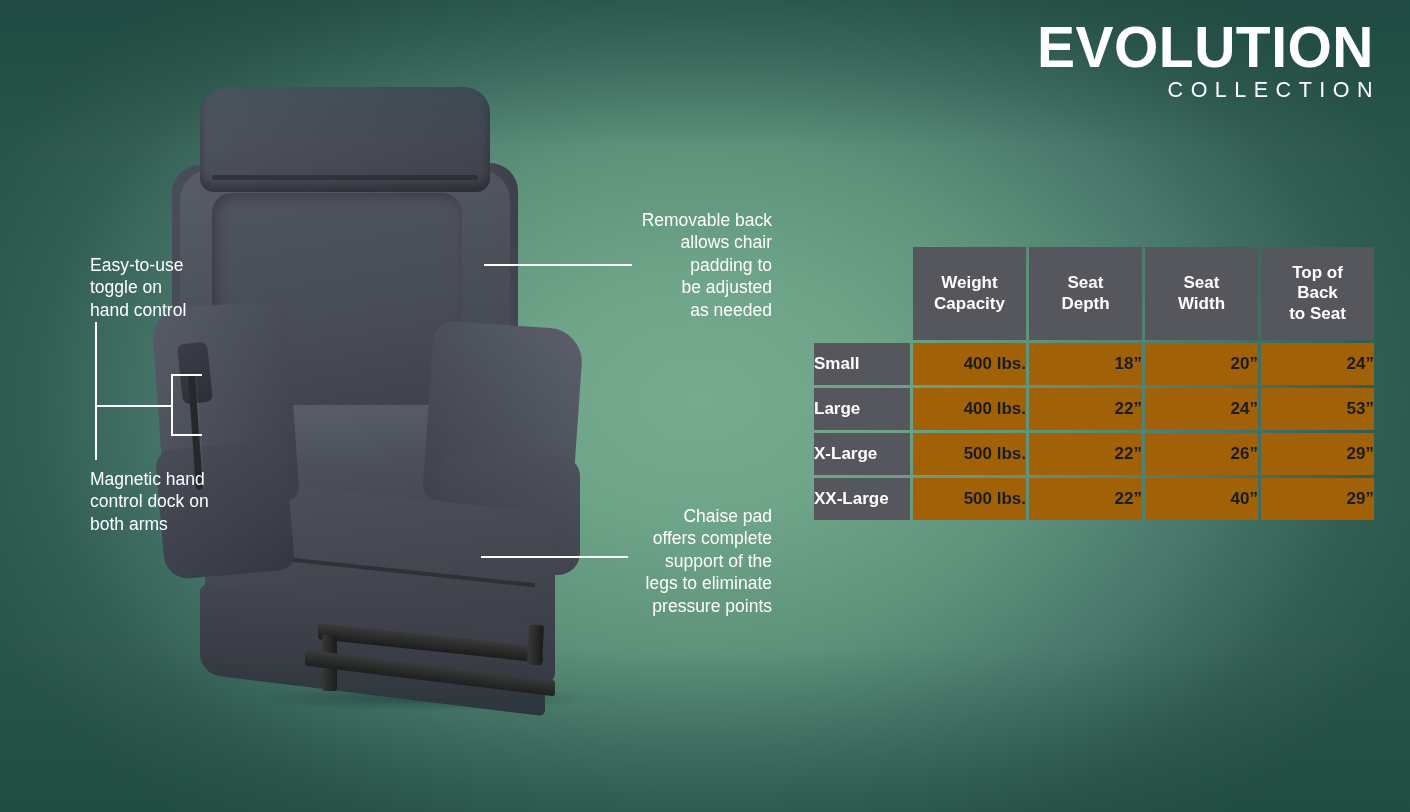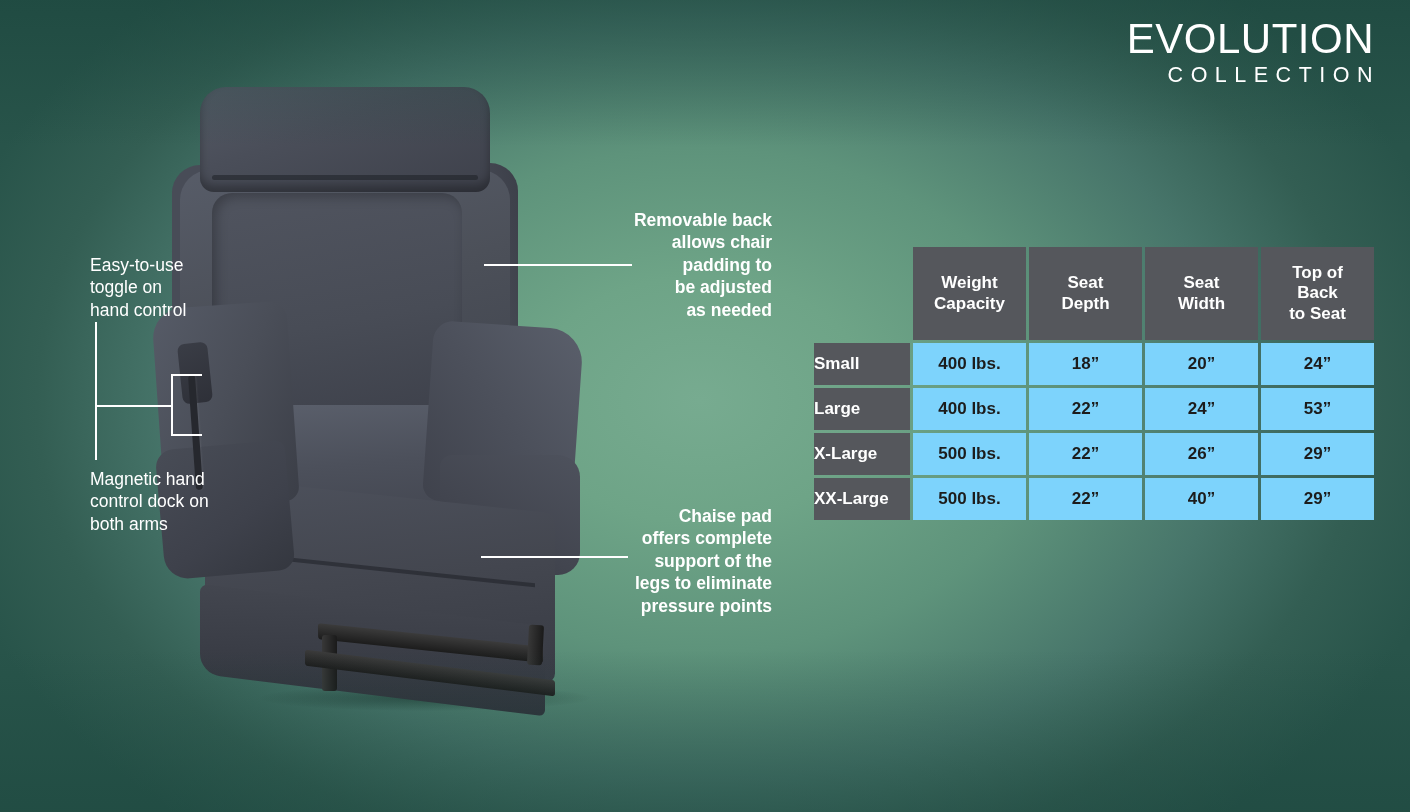--- a/index.html
+++ b/index.html
@@ -39,22 +39,22 @@
 
   
   #logo {
     position: absolute;
     top: 18px;
     right: 36px;
     text-align: right;
     color: #ffffff;
   }
   #logo .primary {
-    font-size: 42px;
-    font-weight: normal;
+    font-size: 57px;
+    font-weight: bold;
     letter-spacing: 0.5px;
     line-height: 1.02;
     display: block;
     white-space: nowrap;
   }
   #logo .secondary {
     font-size: 21.5px;
     font-weight: normal;
     letter-spacing: 7.5px;
     line-height: 1.2;
@@ -207,21 +207,21 @@
 
   
   .callout {
     position: absolute;
     color: #ffffff;
     font-size: 17.5px;
     line-height: 1.28;
     white-space: pre-line;
   }
   .callout.left  { text-align: left; margin-left: 48px; }
-  .callout.right { text-align: right; font-weight: bold; }
+  .callout.right { text-align: right; }
 
   #callout-toggle      { left: 42px;  top: 254px; width: 190px; }
   #callout-magnetic    { left: 42px;  top: 468px; width: 190px; }
   #callout-removable   { left: 620px; top: 209px; width: 152px; }
   #callout-chaise      { left: 620px; top: 505px; width: 152px; }
 
   
   .line {
     position: absolute;
     background: #ffffff;
@@ -271,25 +271,25 @@
     color: #ffffff;
     font-weight: bold;
     font-size: 18px;
     text-align: left;
     vertical-align: middle;
     height: 42px;
     padding-left: 11px;
     white-space: nowrap;
   }
   .cell-data {
-    background: #7dd3fc;
+    background: #a16207;
     color: #1c1c1c;
     font-weight: bold;
     font-size: 18px;
-    text-align: center;
+    text-align: right;
     vertical-align: middle;
     height: 42px;
   }
 </style>
 </head>
 <body>
 
 <div id="stage">
 
   <div id="bg-gradient"></div>

